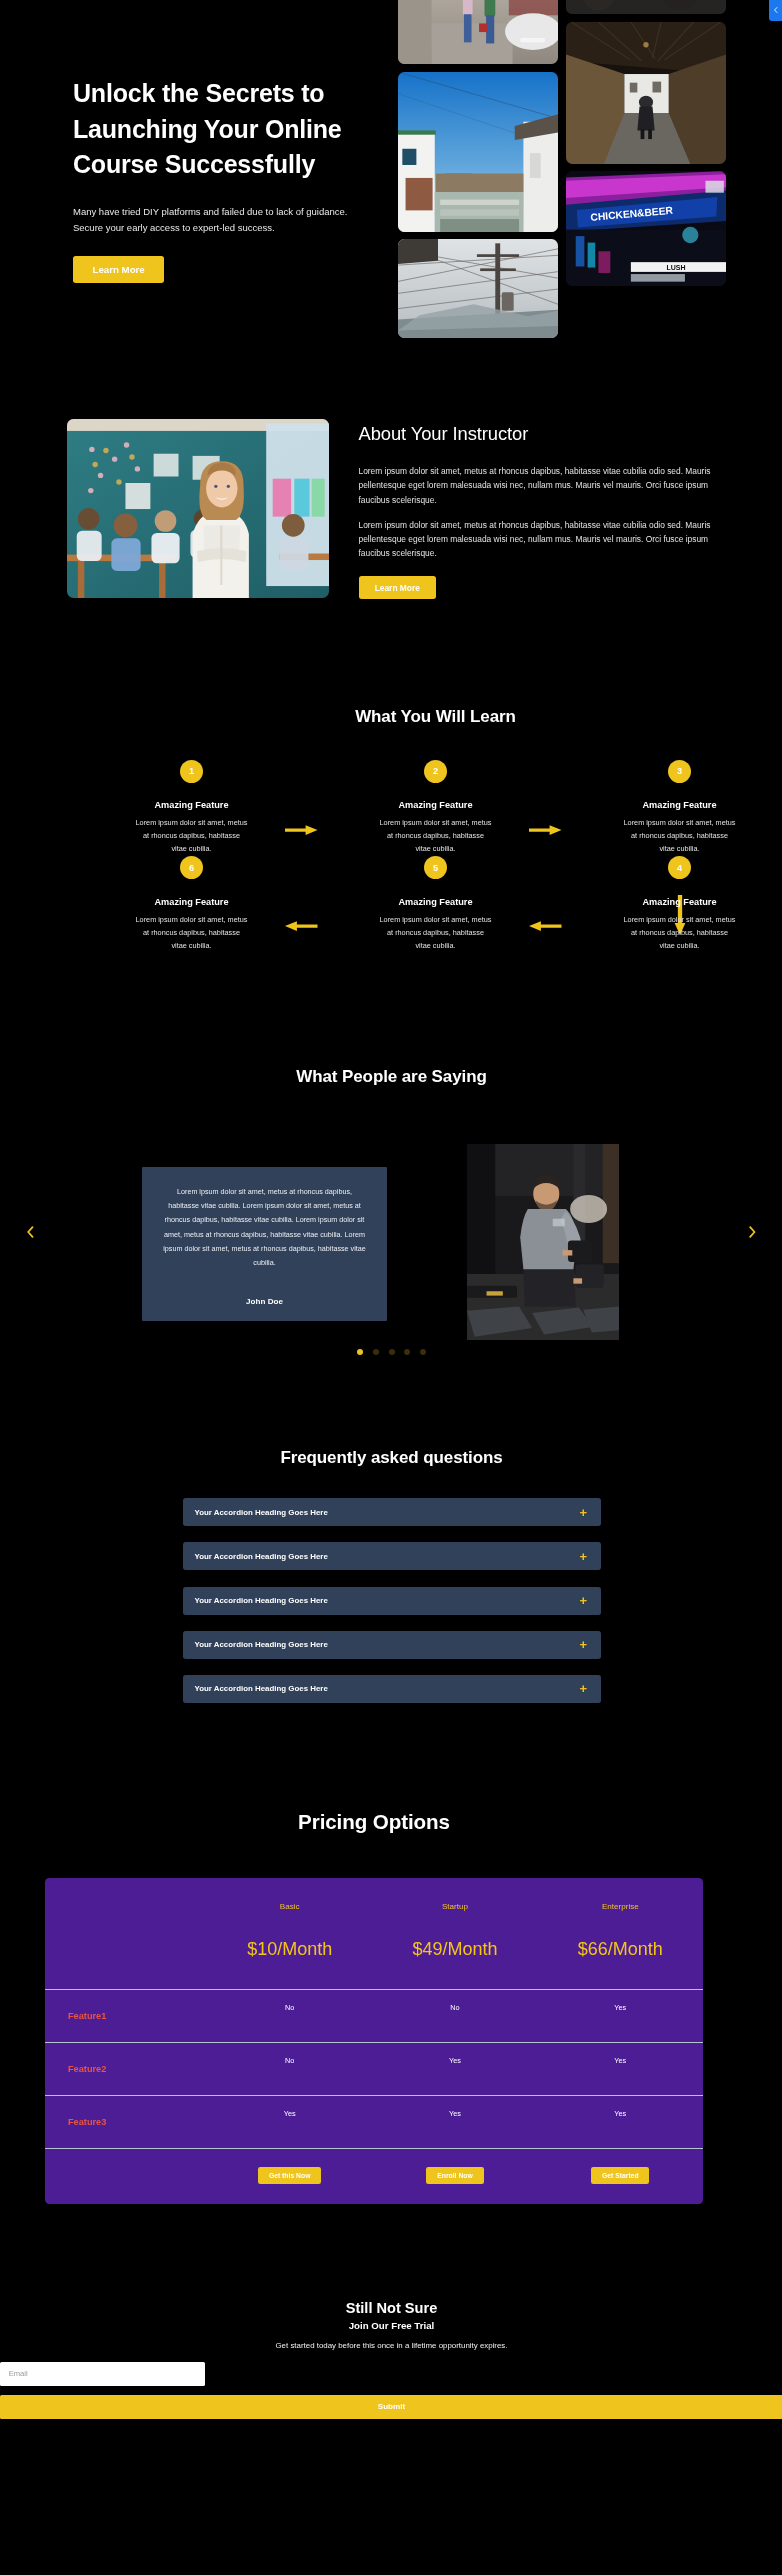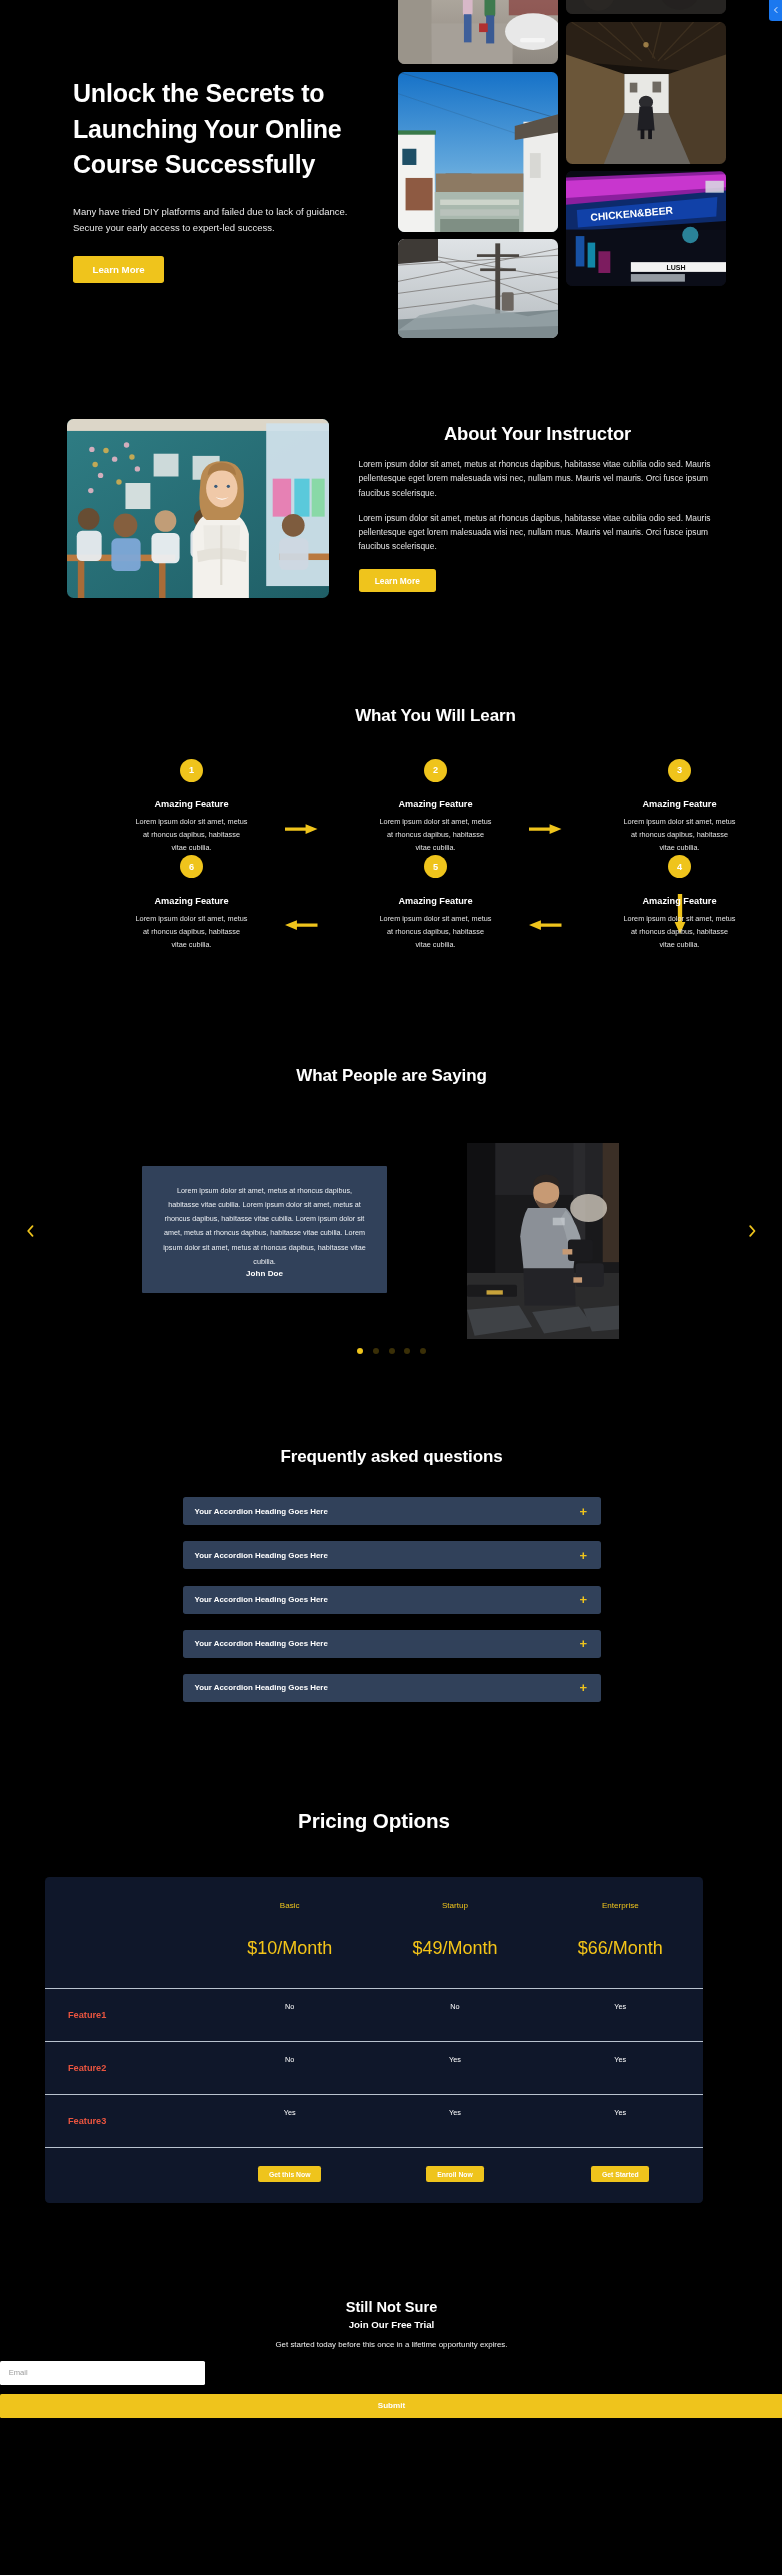--- a/index.html
+++ b/index.html
@@ -118,24 +118,23 @@
     width: 262px;
     height: 179px;
     border-radius: 6.5px;
     overflow: hidden;
     flex: none;
   }
   .instructor-img svg { display: block; width: 100%; height: 100%; }
   .instructor-text { flex: 1; padding-top: 4.3px; }
   .instructor-title {
     font-size: 18.4px;
-    font-weight: 700;
-    margin-bottom: 12px;
+    font-weight: 400;
+    margin-bottom: 19px;
     letter-spacing: -0.1px;
-    text-align: center;
   }
   .instructor-p {
     font-size: 8.4px;
     line-height: 1.68;
     color: #e5e5e5;
     margin-bottom: 11.4px;
   }
   .instructor-btn {
     margin-top: 4.3px;
     padding: 6.5px 16.2px;
@@ -233,21 +232,21 @@
     text-align: center;
     border-radius: 1.1px;
     z-index: 2;
   }
   .tquote {
     font-size: 7.2px;
     line-height: 1.95;
     color: #eceff3;
   }
   .tname {
-    margin-top: 0;
+    margin-top: 27px;
     font-size: 8.1px;
     font-weight: 700;
     color: #ffffff;
   }
   .tphoto {
     position: absolute;
     left: 467px;
     top: -12px;
     width: 152px;
     height: 196px;
@@ -318,21 +317,21 @@
   
   .pricing {
     width: 748px;
     padding-top: 91px;
     text-align: center;
   }
   .pricing-title { font-size: 20.6px; }
   .ptable {
     width: 658px;
     margin: 44px auto 0 auto;
-    background: #0f172a;
+    background: #4c1d95;
     border-radius: 4.3px;
     overflow: hidden;
   }
   .prow {
     display: flex;
     align-items: center;
   }
   .prow + .prow { border-top: 1.1px solid #b9c3cf; }
   .pcell {
     flex: 1;

